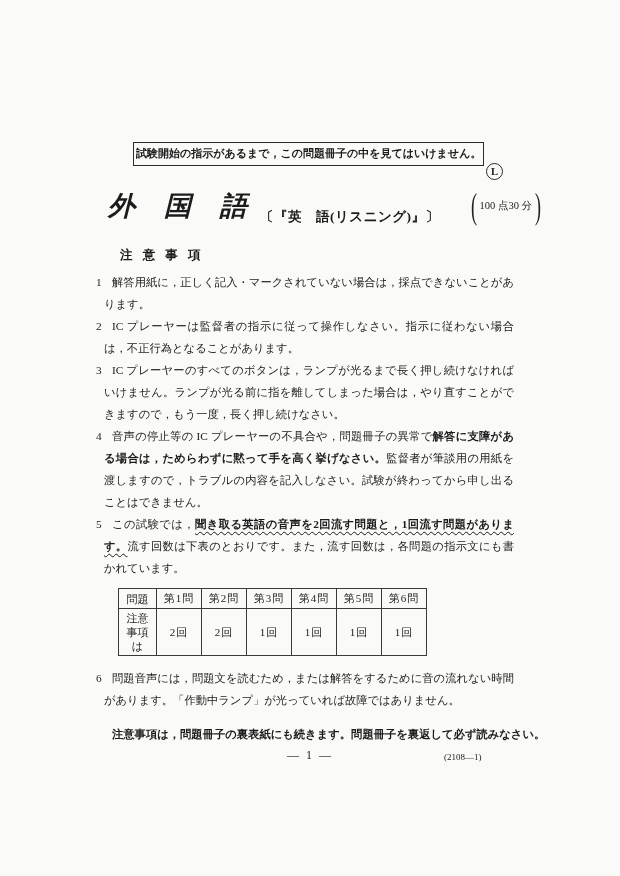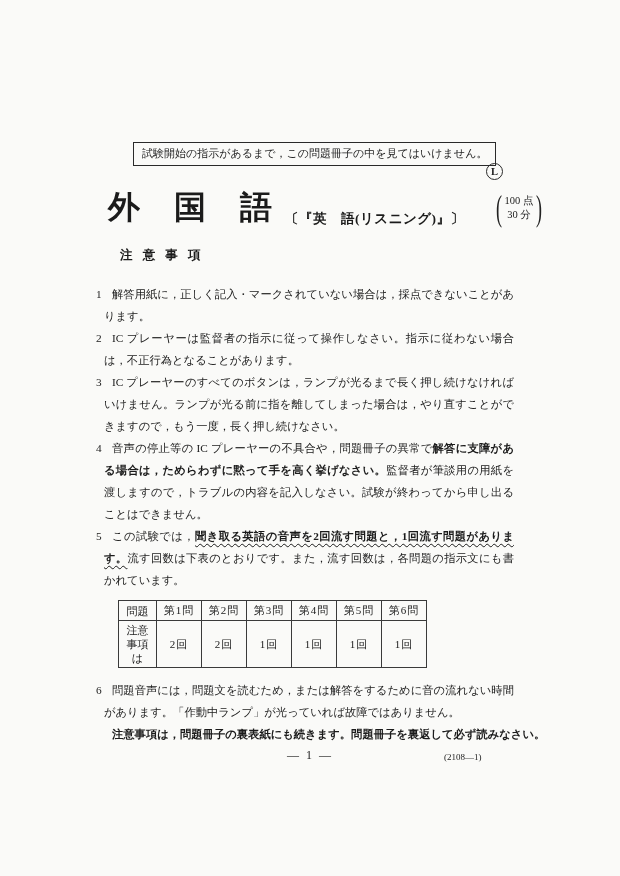--- a/index.html
+++ b/index.html
@@ -10,23 +10,23 @@
     color: #1b1b1b;
     font-family: "Liberation Serif", serif;
     overflow: hidden;
   }
 
   
   .banner {
     position: absolute;
     left: 133px; top: 142px;
     border: 1.5px solid #2a2a2a;
-    padding: 3px 8px 4px;
+    padding: 3px 2px 4px;
     font-size: 11px;
-    font-weight: normal;
+    font-weight: bold;
     white-space: nowrap;
     background: #fafaf8;
   }
 
   
   .circle-l {
     position: absolute;
     left: 486px; top: 163px;
     width: 17px; height: 17px;
     border: 1.3px solid #2a2a2a;
@@ -34,38 +34,38 @@
     display: flex; align-items: center; justify-content: center;
     font-size: 10.5px; font-weight: bold;
   }
 
   
   .title-row {
     position: absolute;
     left: 108px; top: 186px;
     display: flex; align-items: center;
   }
-  .title-main { font-size: 32px; font-weight: bold; letter-spacing: 1px; white-space: nowrap; }
+  .title-main { font-size: 27px; font-weight: bold; letter-spacing: 1px; white-space: nowrap; font-style: italic; }
   .title-sub  { font-size: 13.5px; font-weight: bold; margin-left: 12px; white-space: nowrap; letter-spacing: 0.5px; margin-top: 22px; }
   .title-points { display: flex; align-items: center; margin-left: 28px; }
   .paren { font-size: 36px; font-weight: 400; line-height: 1; transform: scaleX(0.5); color: #222; }
   .points-stack {
-    display: flex; flex-direction: column; align-items: center;
+    display: flex; align-items: center;
     font-size: 10.5px; line-height: 14px; margin: 0 0px; white-space: nowrap;
   }
 
   
   .content {
     position: absolute;
     left: 96px; top: 247px;
     width: 418px;
   }
   .sec-heading {
     font-size: 12.5px; font-weight: bold; letter-spacing: 3.5px;
-    margin: 0 0 19px 24px;
+    margin: 0 0 7px 24px;
   }
   .item {
     position: relative;
     padding-left: 8px;
     text-indent: 8px;
     font-size: 11.3px;
     line-height: 22px;
     text-align: justify;
   }
   .item .num {

